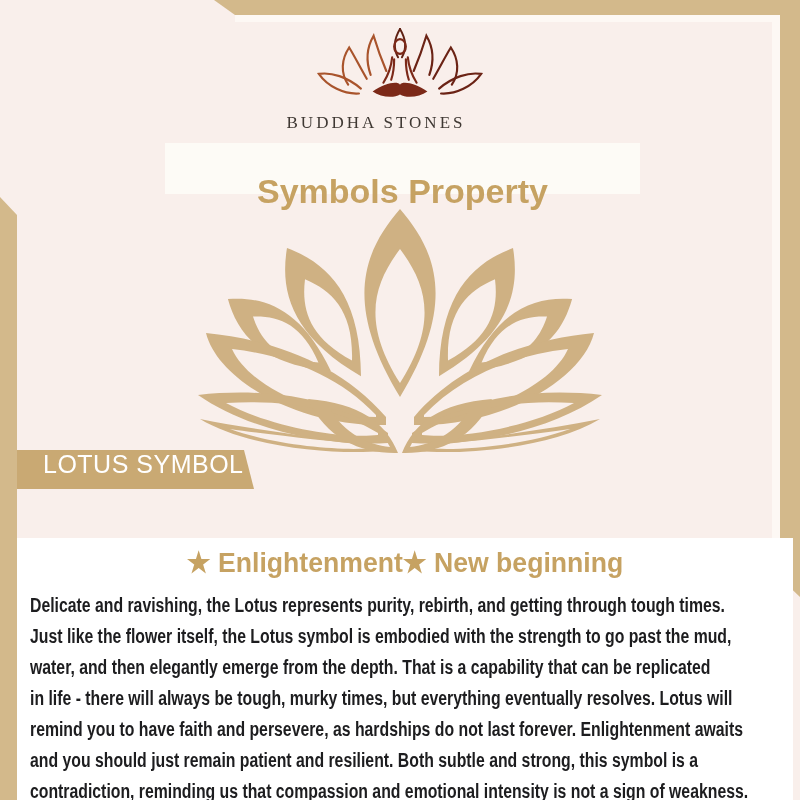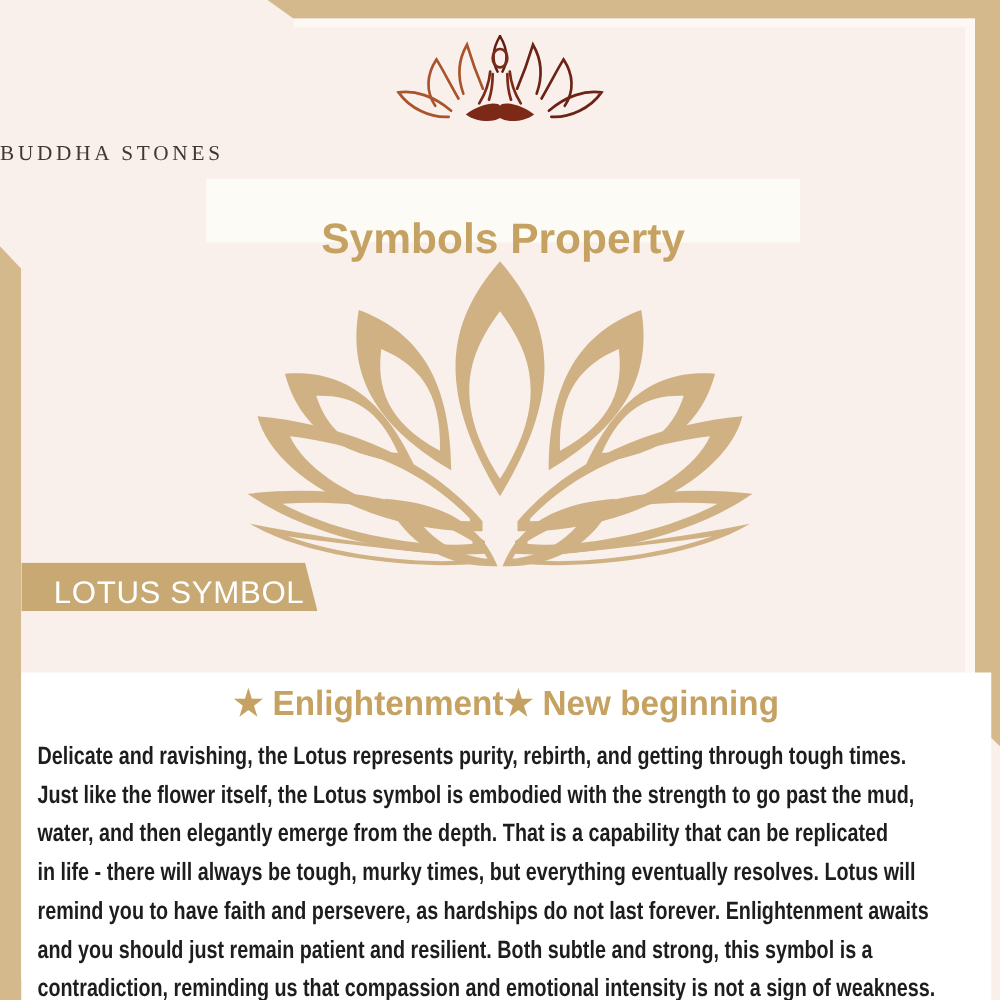--- a/index.html
+++ b/index.html
@@ -18,21 +18,21 @@
     clip-path:polygon(0 0,17px 18px,17px 603px,0 603px);}
   .bar-bottom{left:0;bottom:0;width:607px;height:17px;
     clip-path:polygon(0 0,588px 0,607px 17px,0 17px);}
   .strip{position:absolute;background:#fdf8f4;}
   .strip-under-top{left:235px;top:15px;width:545px;height:7px;}
   .strip-right{right:20px;top:22px;width:8px;height:552px;}
 
   
   .logo{position:absolute;left:312px;top:26px;width:176px;height:88px;}
   .brand{
-    position:absolute;left:0;top:113px;width:752px;text-align:left;
+    position:absolute;left:0;top:113px;width:752px;text-align:center;
     font-family:"Liberation Serif",serif;font-size:17px;letter-spacing:3px;
     color:var(--brand-ink,#3f3833);
   }
 
   
   .titlebar{
     position:absolute;left:165px;top:143px;width:475px;height:51px;
     background:var(--titlebar-white,#fdfbf6);
     display:flex;align-items:center;justify-content:center;
   }
@@ -42,21 +42,21 @@
 
   
   .lotus{position:absolute;left:190px;top:201px;width:420px;height:255px;
     fill:var(--lotus-tan,#cfb183);}
 
   
   .banner{
     position:absolute;left:17px;top:450px;width:237px;height:39px;
     background:var(--banner-tan,#c9a973);
     clip-path:polygon(0 0,227px 0,237px 39px,0 39px);
-    display:flex;align-items:flex-end;padding-left:26px;box-sizing:border-box;
+    display:flex;align-items:flex-start;padding-left:26px;box-sizing:border-box;
   }
   .banner span{color:#ffffff;font-size:25px;letter-spacing:0.5px;}
 
   
   .panel{position:absolute;left:17px;top:538px;width:776px;height:273px;
     background:var(--panel-white,#ffffff);}
   .heading{
     position:absolute;left:0;top:8px;width:100%;text-align:center;
     font-size:28px;font-weight:bold;color:var(--gold-text,#c6a262);
     transform:scaleX(0.95);

